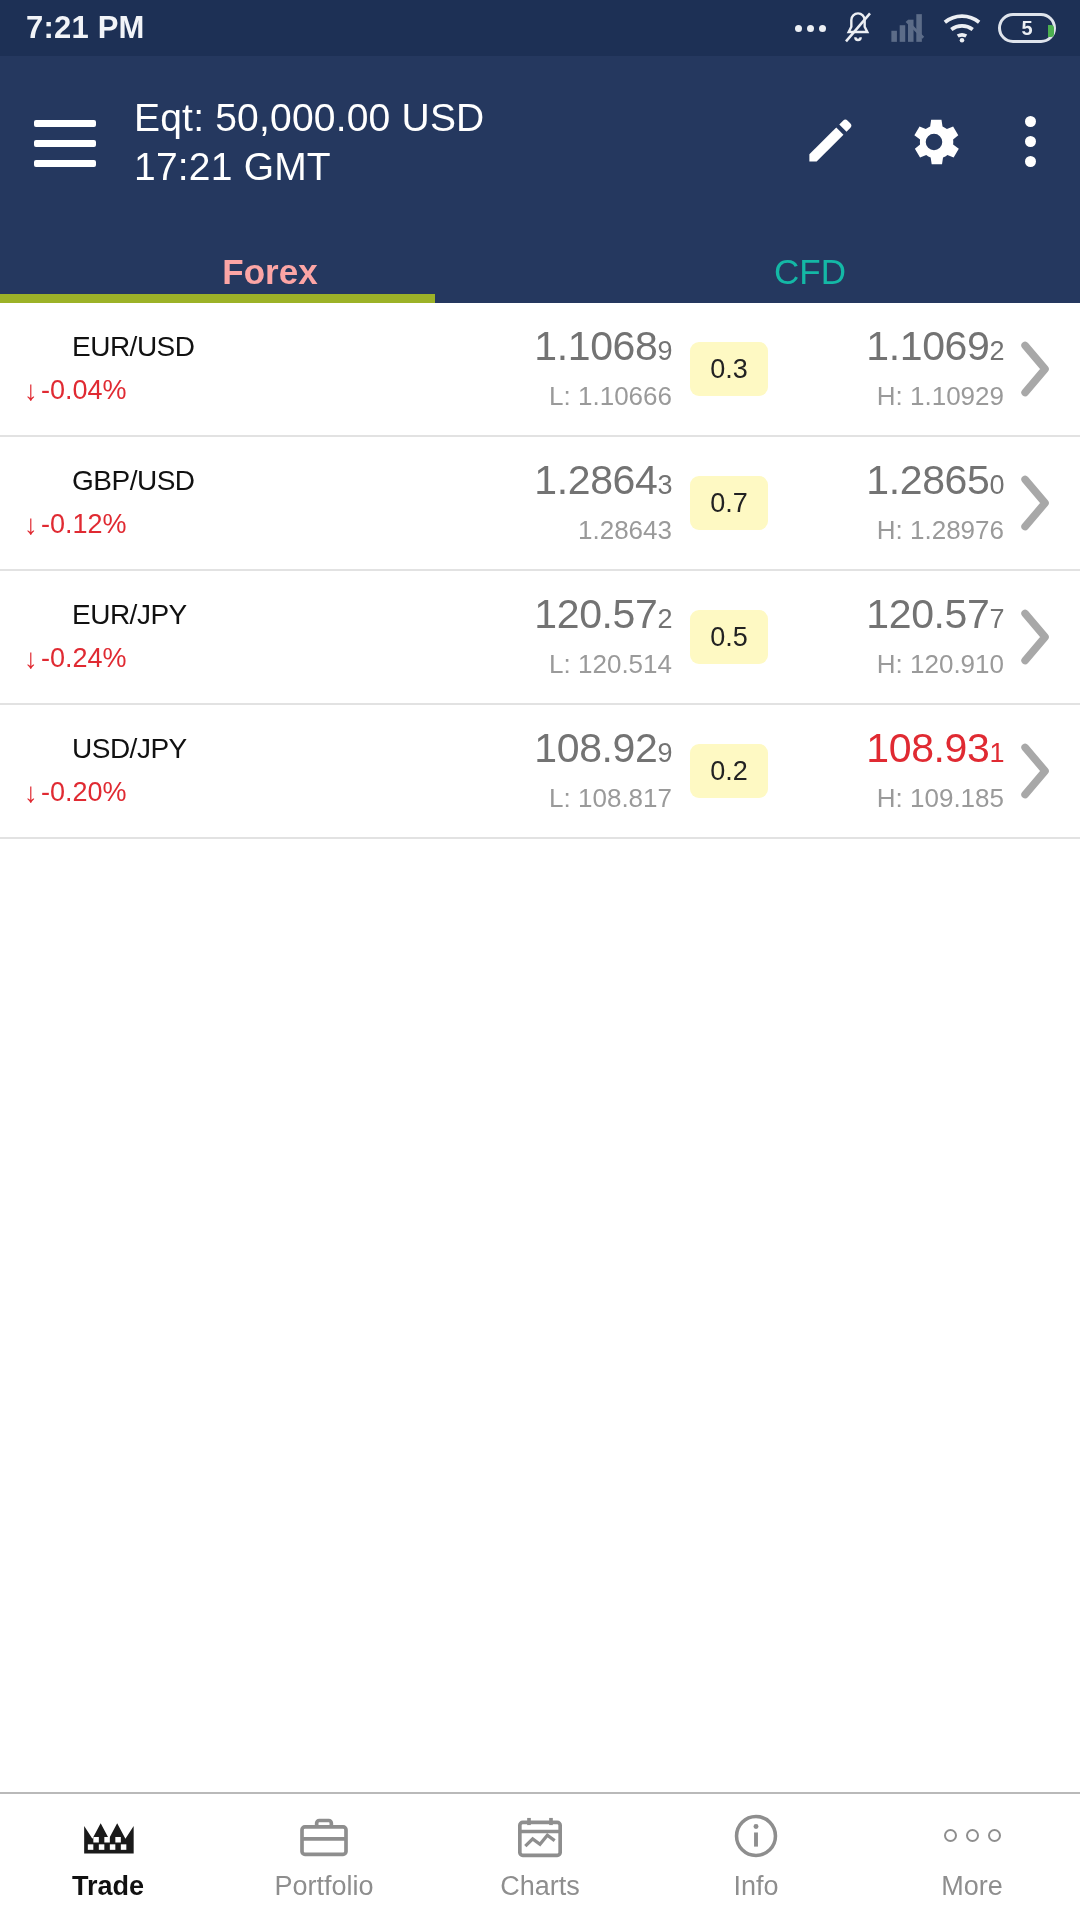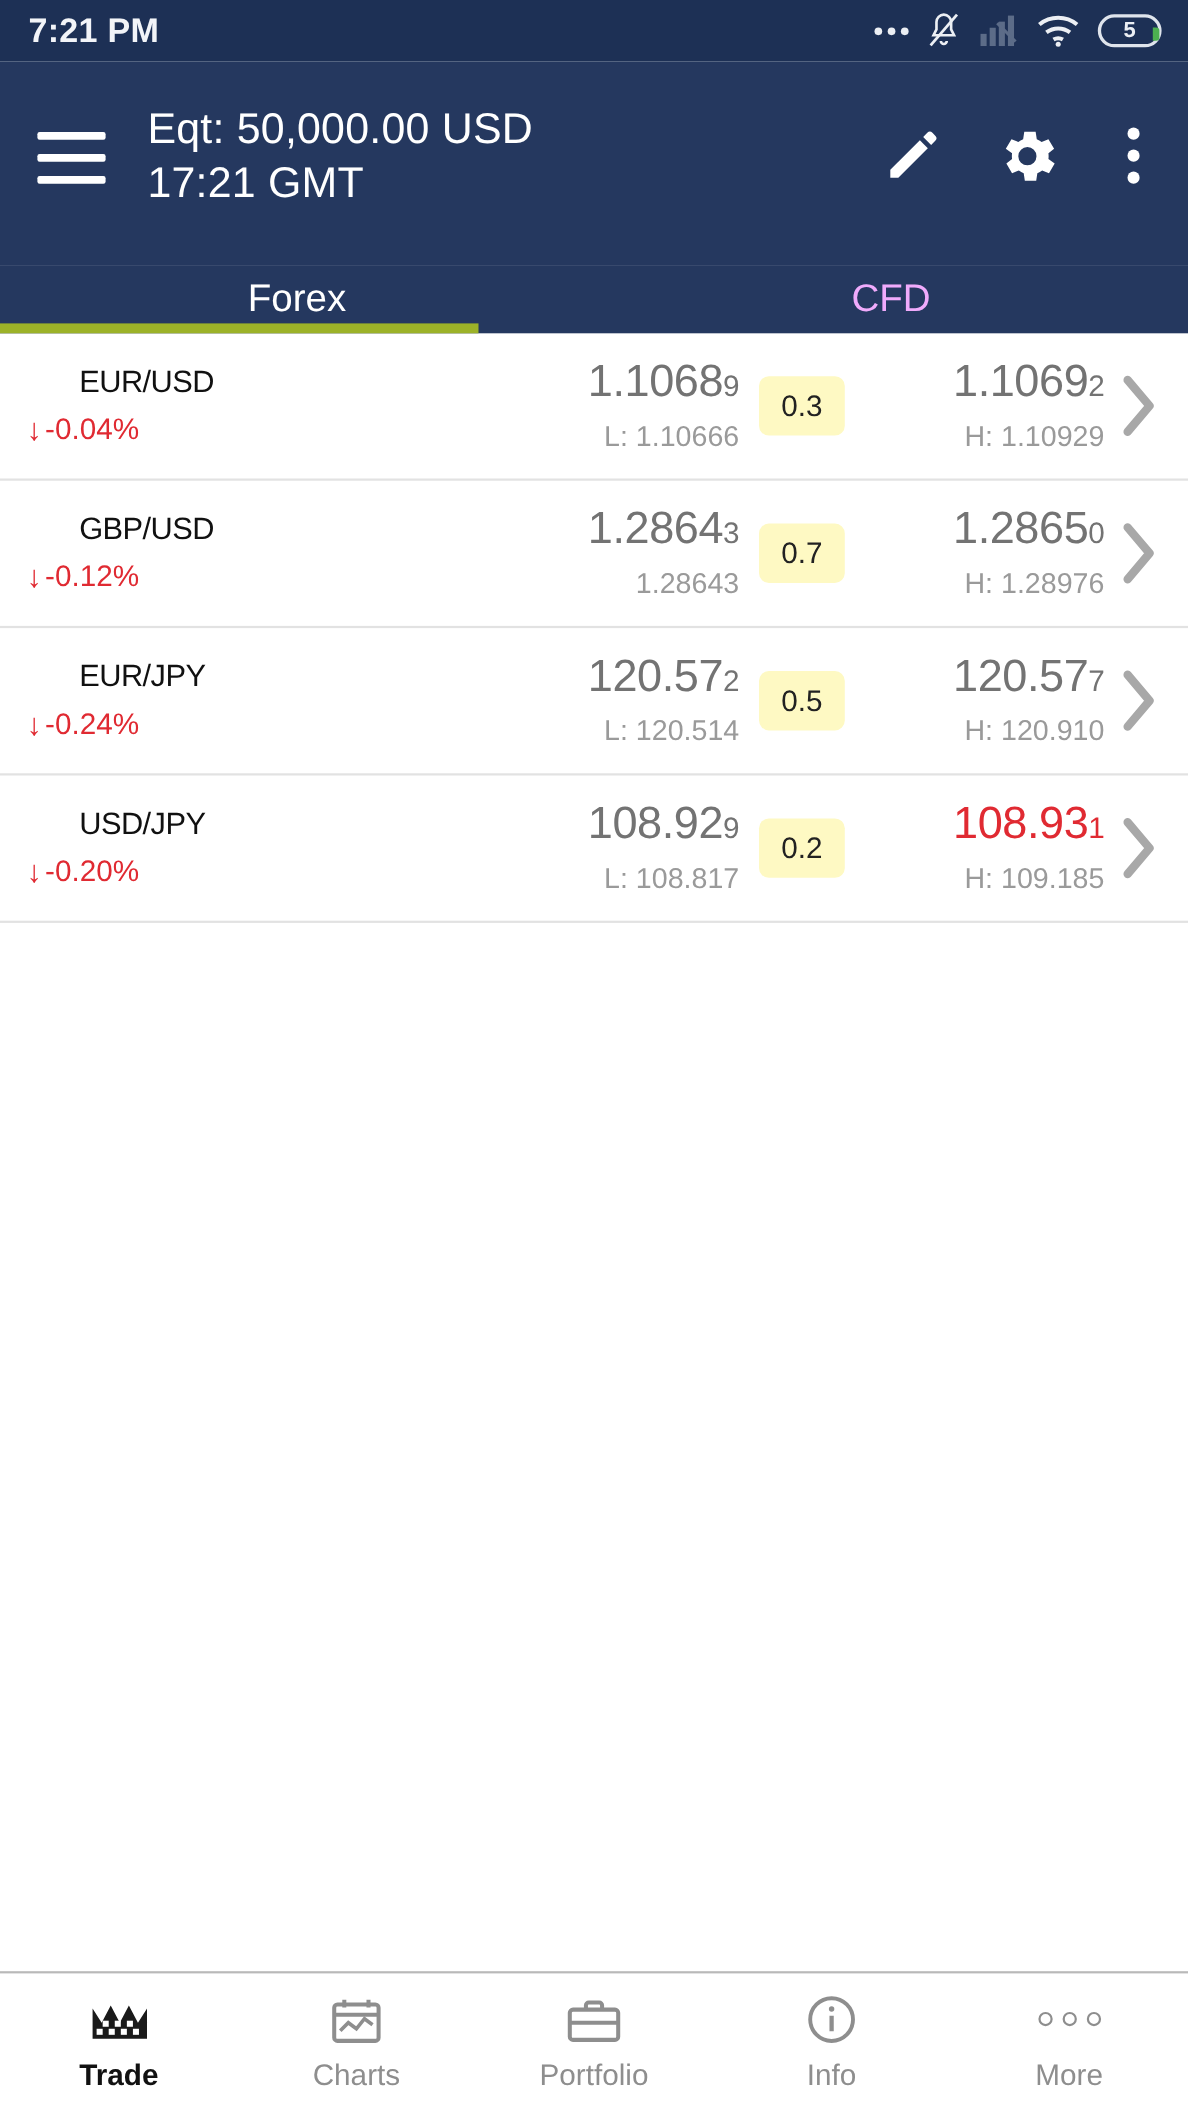--- a/index.html
+++ b/index.html
@@ -41,22 +41,22 @@
   .acct .eqt { font-size:39px; color:#ffffff; line-height:1.25; letter-spacing:.2px;}
   .acct .gmt { font-size:39px; color:#ffffff; line-height:1.25; letter-spacing:.2px;}
   .appbar-actions { display:flex; align-items:center; gap:46px; margin-top:22px; margin-right:4px;}
   .ic { cursor:pointer; display:flex; align-items:center; justify-content:center; }
   .kebab { display:flex; flex-direction:column; gap:9px; align-items:center; padding:8px 14px;}
   .kebab i { width:11px; height:11px; border-radius:50%; background:#fff; display:block;}
 
   
   .tabs { background:#25385f; flex:0 0 62px; display:flex; position:relative; }
   .tab { flex:1; display:flex; align-items:center; justify-content:center; font-size:35px; cursor:pointer; }
-  .tab.active { color:#ffffff; font-weight:400;align-items:center; }
-  .tab.inactive { color:#f0abfc; font-weight:400; }
+  .tab.active { color:#fca5a5; font-weight:700;align-items:center; }
+  .tab.inactive { color:#14b8a6; font-weight:400; }
   .tab-indicator { position:absolute; left:0; bottom:0; width:435px; height:9px; background:#9cb228; }
 
   
   .list { flex:1 1 auto; background:#ffffff; overflow:hidden; }
   .row {
     height:134px; border-bottom:2px solid #e2e2e2;
     display:flex; align-items:center; padding: 0 18px 0 24px; cursor:pointer; position:relative;
   }
   .sym { width:405px; }
   .sym .pair { font-size:28px; color:#111111; line-height:1.06; letter-spacing:-.5px;margin-left:48px;}
@@ -295,39 +295,39 @@
           <rect x="13" y="12" width="3" height="3" fill="#ffffff"></rect>
           <rect x="19" y="12" width="3" height="3" fill="#ffffff"></rect>
         </svg>
       </span>
       <span class="nav-label">Trade</span>
     </div>
 
     <div class="nav-item">
       <span class="nav-icon">
         <svg width="52" height="44" viewBox="0 0 28 24">
+          <rect x="2" y="6.5" width="24" height="15" rx="1.6" fill="none" stroke="#8e8e8e" stroke-width="2"></rect>
+          <path d="M10 6.5V4.4a1.4 1.4 0 0 1 1.4-1.4h5.2A1.4 1.4 0 0 1 18 4.4v2.1" fill="none" stroke="#8e8e8e" stroke-width="2"></path>
+          <line x1="2" y1="13" x2="26" y2="13" stroke="#8e8e8e" stroke-width="2"></line>
+        </svg>
+      </span>
+      <span class="nav-label">Portfolio</span>
+    </div>
+
+    <div class="nav-item">
+      <span class="nav-icon">
+        <svg width="52" height="44" viewBox="0 0 28 24">
           <rect x="3" y="4" width="22" height="18" rx="1.6" fill="none" stroke="#8e8e8e" stroke-width="2"></rect>
           <line x1="3" y1="9" x2="25" y2="9" stroke="#8e8e8e" stroke-width="2"></line>
           <line x1="8" y1="1.6" x2="8" y2="5.5" stroke="#8e8e8e" stroke-width="2"></line>
           <line x1="20" y1="1.6" x2="20" y2="5.5" stroke="#8e8e8e" stroke-width="2"></line>
           <polyline points="6,17 10,13 14,16 18,11 22,14" fill="none" stroke="#8e8e8e" stroke-width="1.8"></polyline>
         </svg>
       </span>
       <span class="nav-label">Charts</span>
-    </div>
-
-    <div class="nav-item">
-      <span class="nav-icon">
-        <svg width="52" height="44" viewBox="0 0 28 24">
-          <rect x="2" y="6.5" width="24" height="15" rx="1.6" fill="none" stroke="#8e8e8e" stroke-width="2"></rect>
-          <path d="M10 6.5V4.4a1.4 1.4 0 0 1 1.4-1.4h5.2A1.4 1.4 0 0 1 18 4.4v2.1" fill="none" stroke="#8e8e8e" stroke-width="2"></path>
-          <line x1="2" y1="13" x2="26" y2="13" stroke="#8e8e8e" stroke-width="2"></line>
-        </svg>
-      </span>
-      <span class="nav-label">Portfolio</span>
     </div>
 
     <div class="nav-item">
       <span class="nav-icon">
         <svg width="50" height="46" viewBox="0 0 26 26">
           <circle cx="13" cy="13" r="11" fill="none" stroke="#8e8e8e" stroke-width="2"></circle>
           <circle cx="13" cy="7.6" r="1.4" fill="#8e8e8e"></circle>
           <line x1="13" y1="11" x2="13" y2="19" stroke="#8e8e8e" stroke-width="2.2"></line>
         </svg>
       </span>

